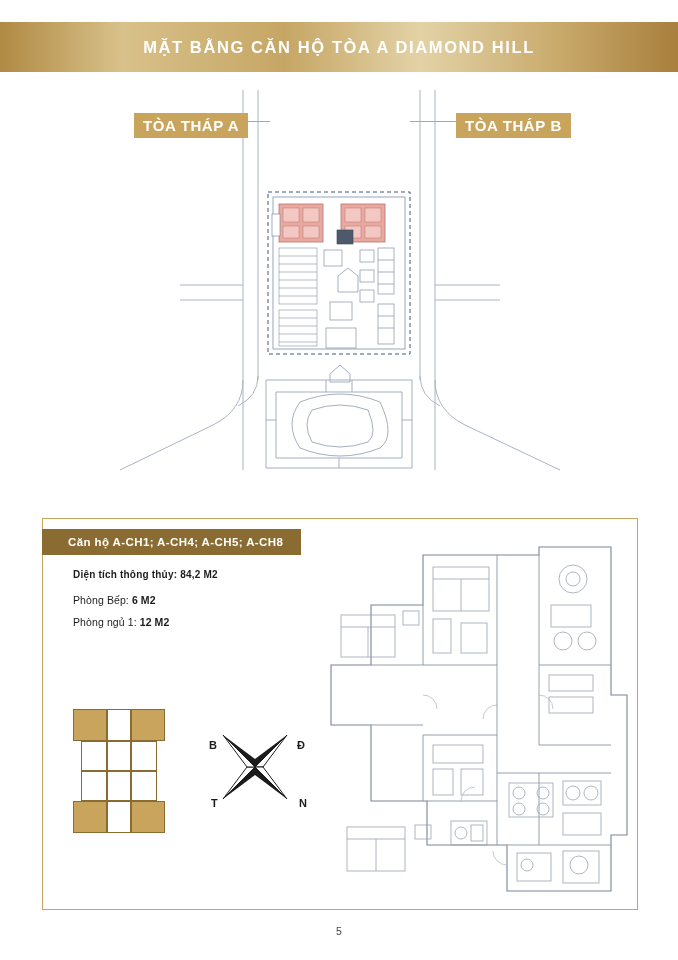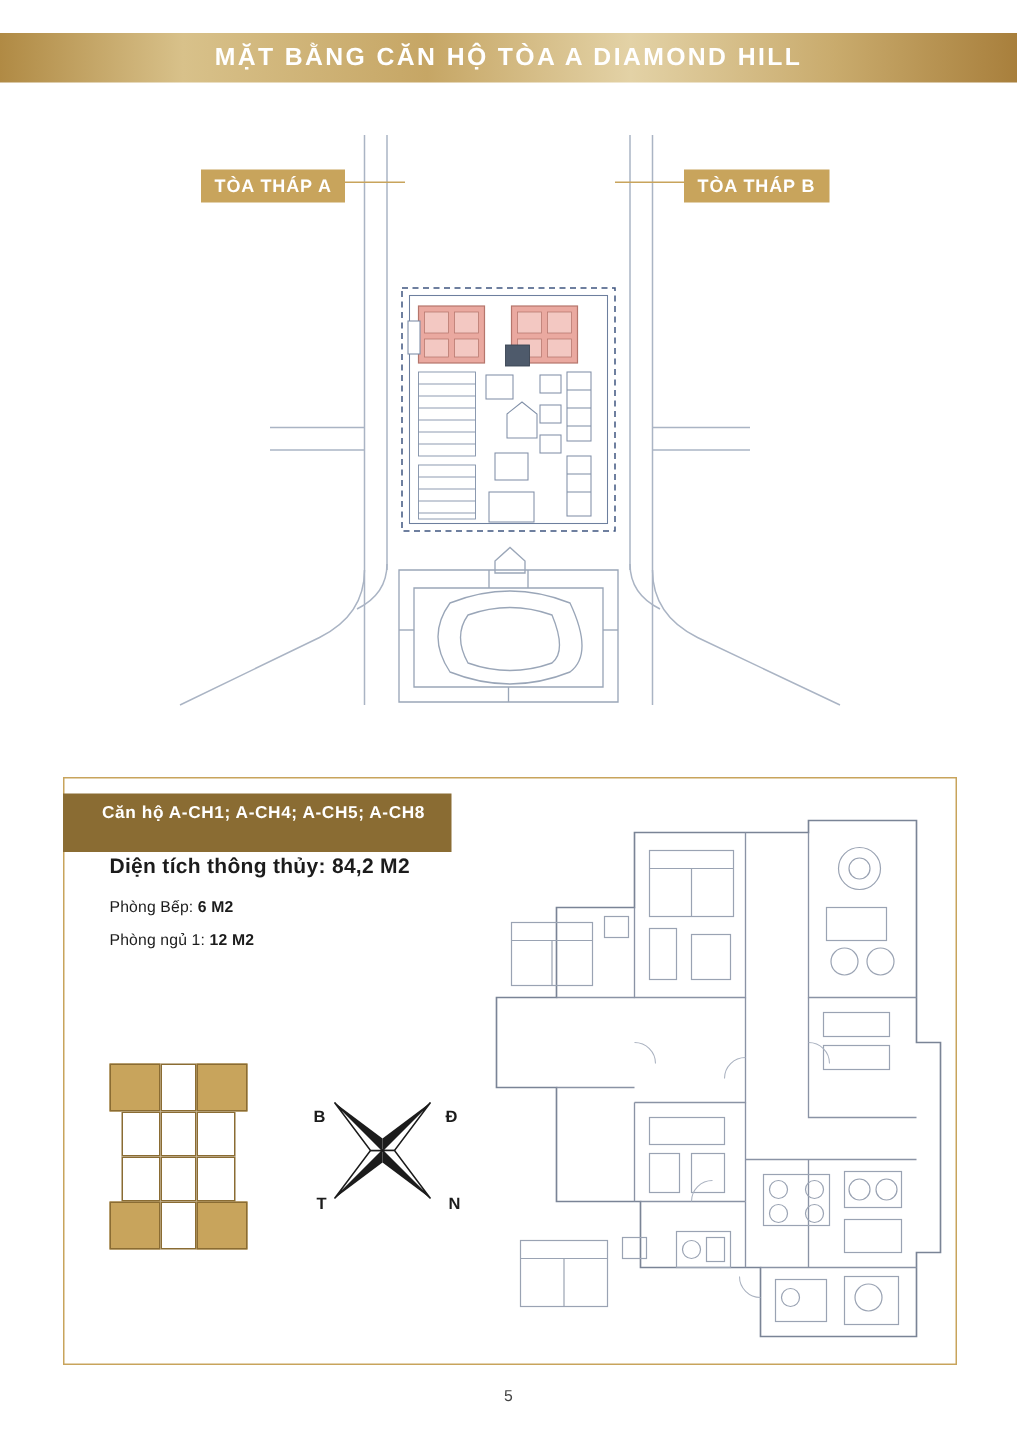--- a/index.html
+++ b/index.html
@@ -15,21 +15,21 @@
     position: relative;
     overflow: hidden;
   }
 
   
   .header-band {
     position: absolute;
     top: 22px;
     left: 0;
     width: 678px;
-    height: 33px;
+    height: 50px;
     background: linear-gradient(90deg, #b08a44 0%, #d8c18a 18%, #c6a665 42%, #e3d2a6 62%, #c9ab6d 82%, #a87f3c 100%);
     display: flex;
     align-items: center;
     justify-content: center;
   }
   .header-title {
     color: #ffffff;
     font-size: 16.5px;
     letter-spacing: 1.6px;
     font-weight: 700;
@@ -43,21 +43,21 @@
     top: 80px;
     left: 0;
     width: 678px;
     height: 420px;
   }
 
   .callout-label {
     position: absolute;
     background: #c8a45c;
     color: #ffffff;
-    font-size: 12px;
+    font-size: 15px;
     font-weight: 700;
     letter-spacing: 0.6px;
     padding: 4px 9px;
     white-space: nowrap;
   }
   .callout-a { left: 134px; top: 33px; }
   .callout-b { left: 456px; top: 33px; }
 
   .leader {
     position: absolute;
@@ -79,32 +79,32 @@
   }
   .card-tab {
     position: absolute;
     left: -1px;
     top: 10px;
     background: #8a6c33;
     color: #ffffff;
     font-size: 11.5px;
     font-weight: 700;
     letter-spacing: 0.4px;
-    padding: 7px 18px 20px 26px;
+    padding: 7px 18px 7px 26px;
     white-space: nowrap;
   }
 
   .info {
     position: absolute;
     left: 30px;
     top: 50px;
     width: 230px;
   }
   .info-title {
-    font-size: 14px;
+    font-size: 10px;
     font-weight: 700;
     color: #1c1c1c;
     margin-bottom: 14px;
     letter-spacing: 0.2px;
   }
   .info-row {
     font-size: 10.5px;
     color: #1c1c1c;
     margin-bottom: 10px;
     letter-spacing: 0.1px;

